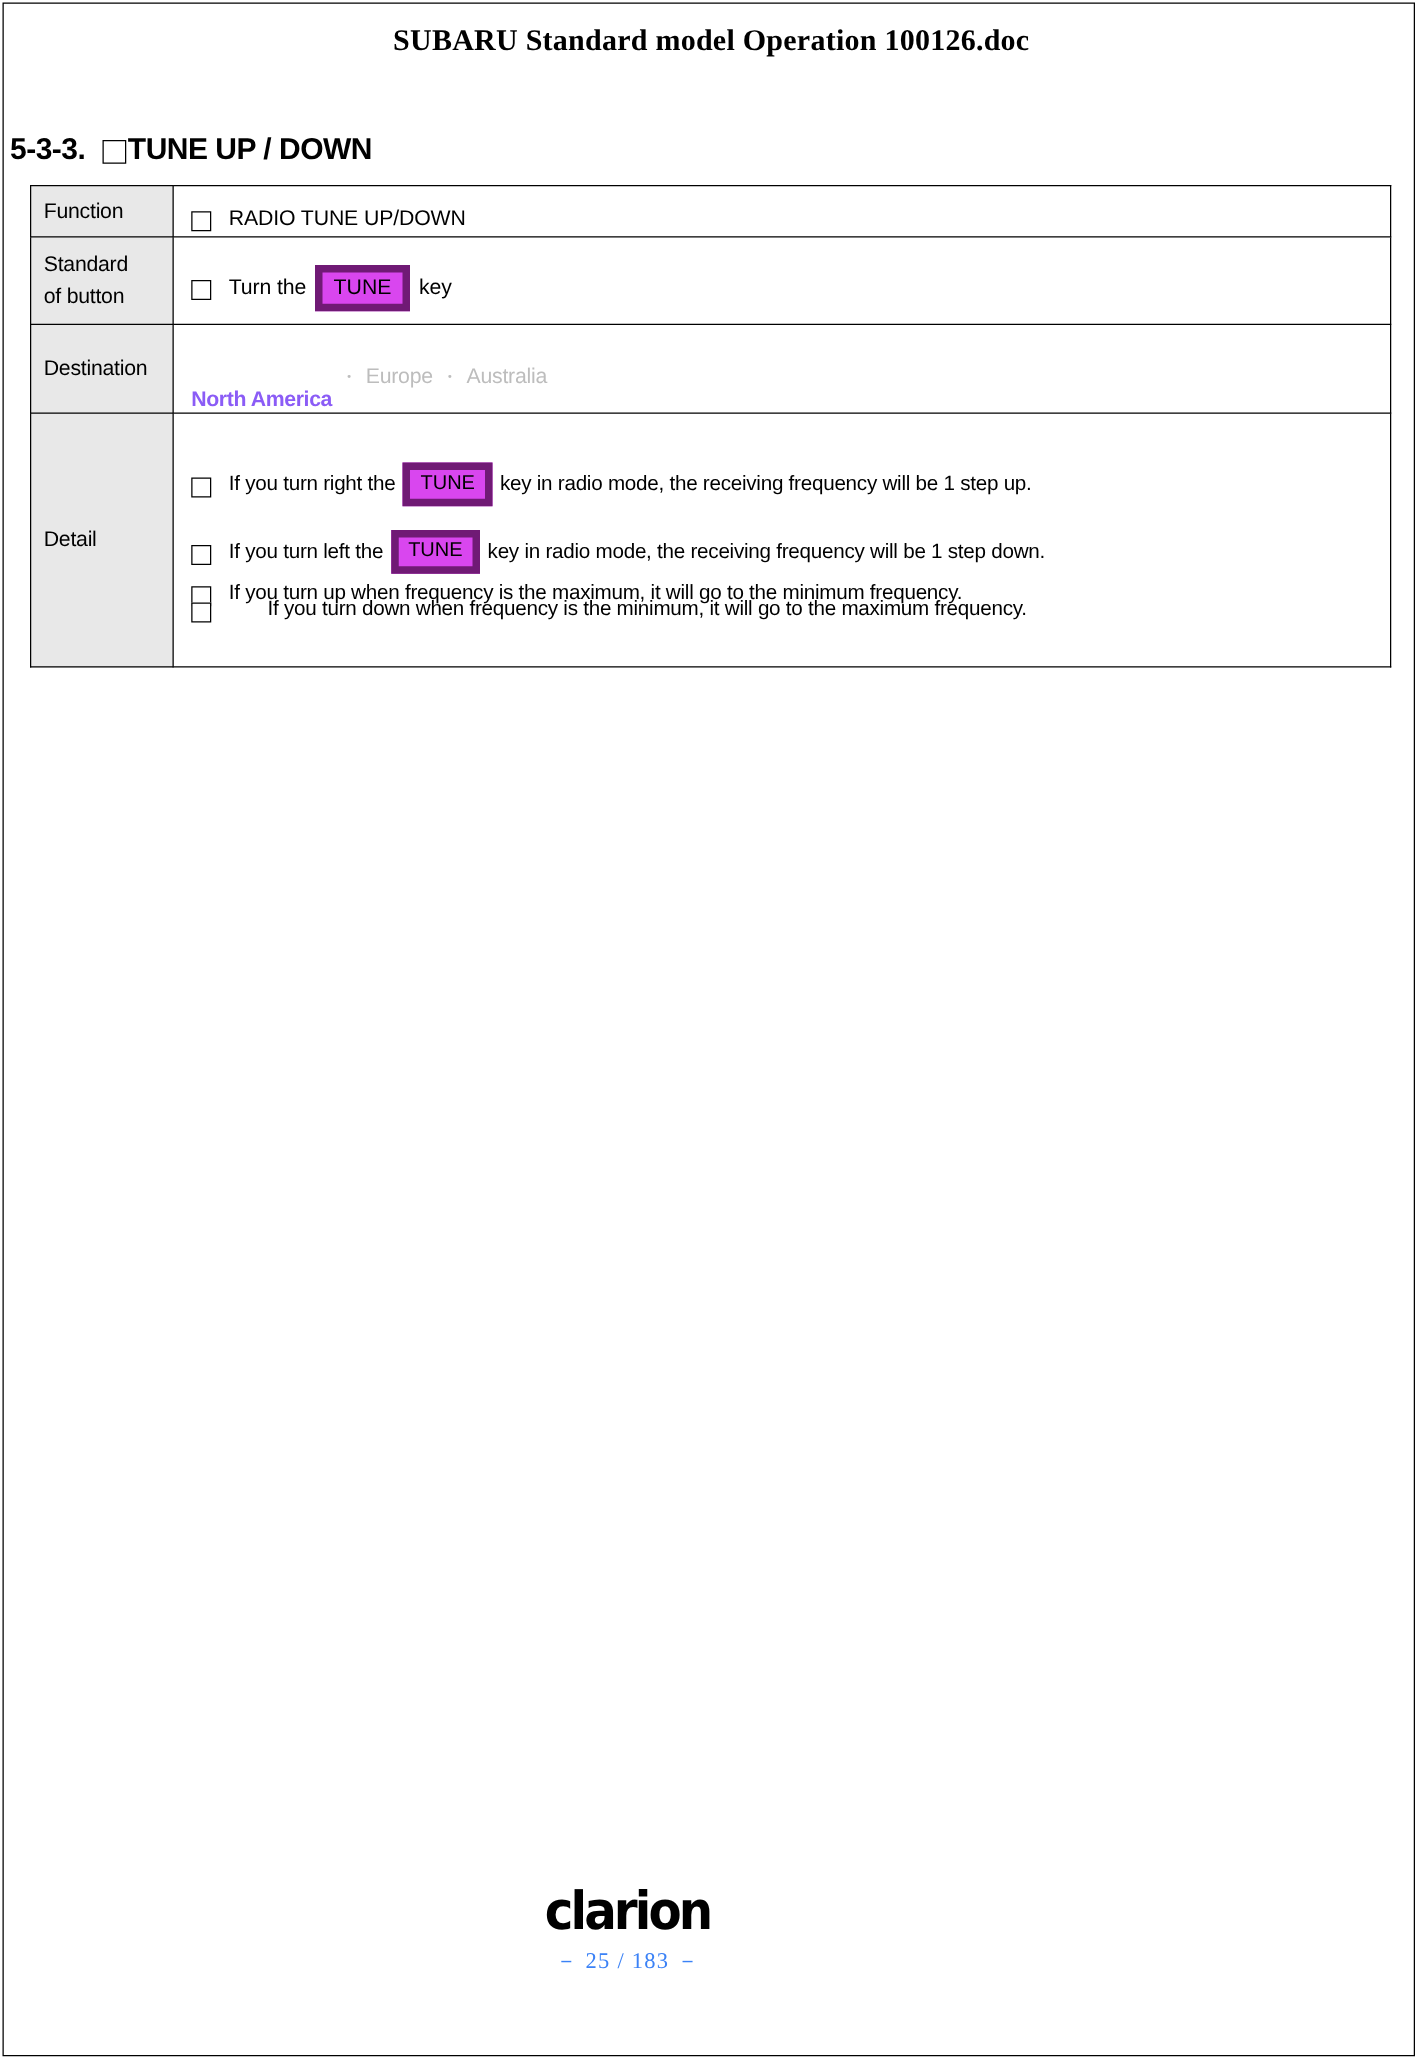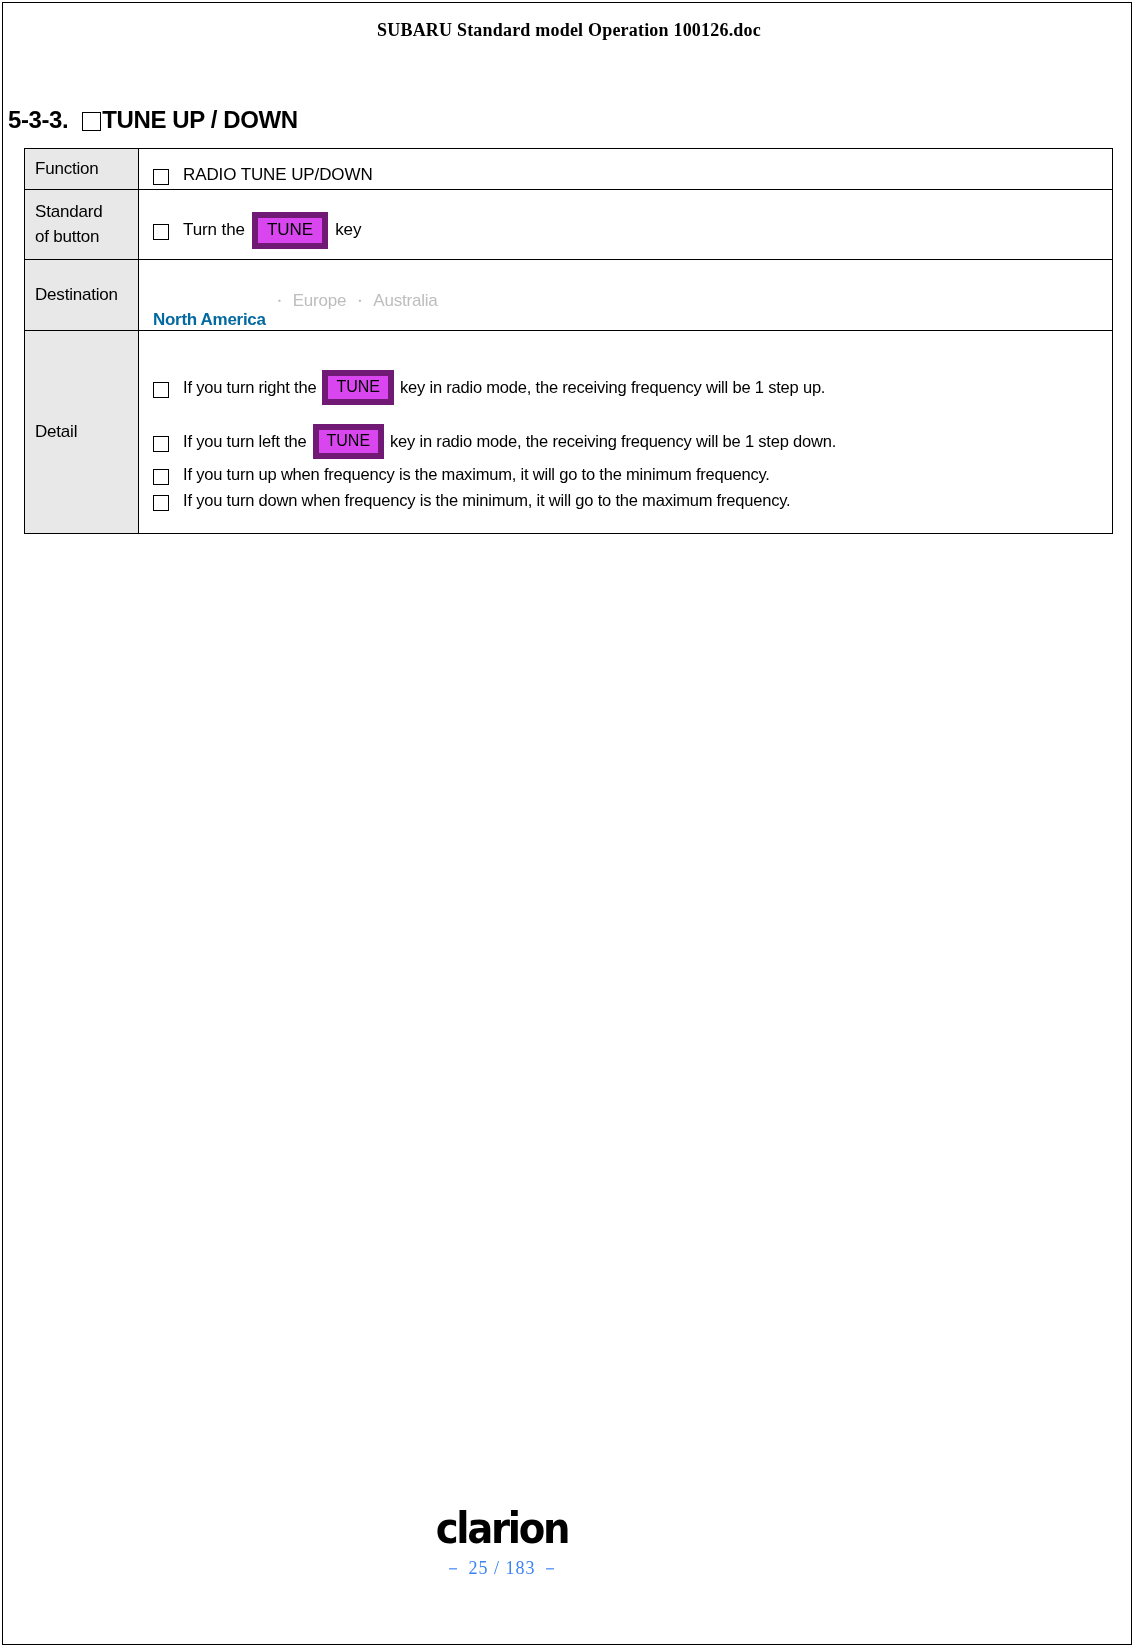--- a/index.html
+++ b/index.html
@@ -37,21 +37,21 @@
 
   
   .doc-title {
     position: absolute;
     top: 20px;
     left: 0;
     width: 1138px;
     text-align: center;
     font-family: "Liberation Serif", serif;
     font-weight: bold;
-    font-size: 18px;
+    font-size: 24px;
     letter-spacing: 0.2px;
   }
 
   
   .section-heading {
     position: absolute;
     top: 106px;
     left: 8px;
     font-size: 24px;
     font-weight: bold;
@@ -170,21 +170,21 @@
     height: 26px;
   }
   .dest {
     display: flex;
     align-items: center;
     font-size: 17px;
     white-space: nowrap;
   }
   .dest .active {
     font-weight: bold;
-    color: #0369a1;
+    color: #8b5cf6;
     letter-spacing: -0.3px;
     margin-top: 38px;
   }
   .dest .inactive {
     color: #bdbdbd;
     letter-spacing: -0.2px;
   }
   .dest .sep {
     color: #bdbdbd;
     margin: 0 6px;
@@ -209,21 +209,21 @@
     white-space: nowrap;
     font-size: 16.5px;
     letter-spacing: -0.2px;
   }
   .detail-item .cb-cell {
     margin-right: 14px;
   }
   .detail-item.i0 { top: 27px; }
   .detail-item.i1 { top: 81px; }
   .detail-item.i2 { top: 122px; }
-  .detail-item.i3 { top: 148px; }
+  .detail-item.i3 { top: 135px; gap: 31px; }
 
   
   .footer {
     position: absolute;
     left: 0;
     bottom: 72px;
     width: 1004px;
     text-align: center;
   }
   .brand-logo {

